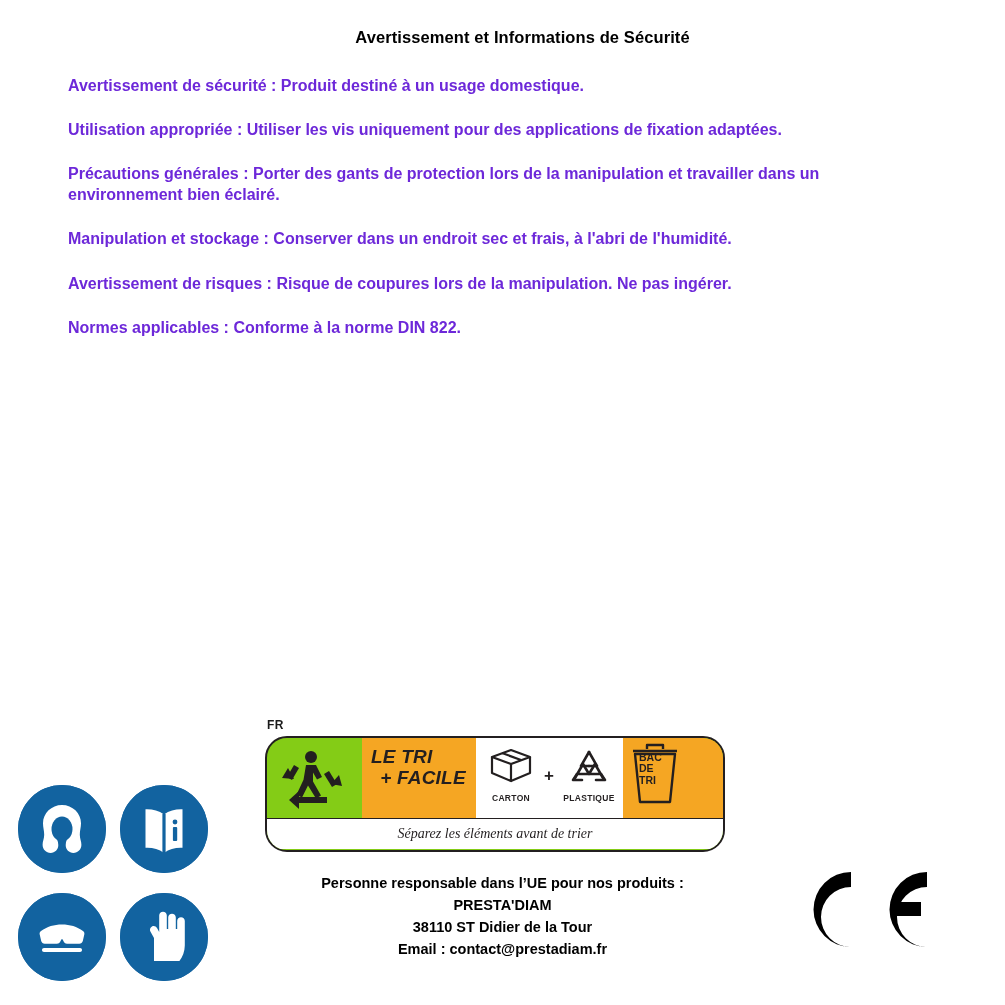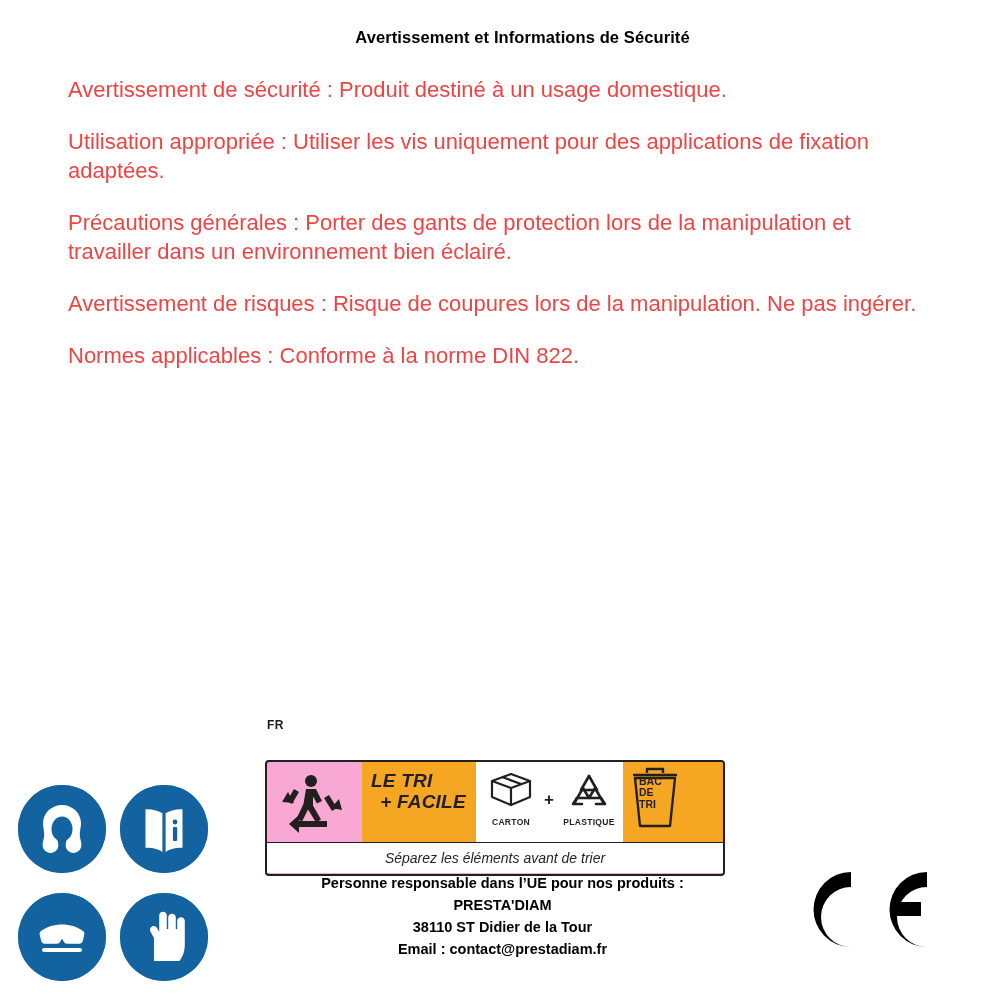--- a/index.html
+++ b/index.html
@@ -35,24 +35,25 @@
   }
 
   .body-block {
     position: absolute;
     top: 75px;
     left: 68px;
     width: 862px;
   }
 
   .para {
-    font-size: 22px;
+    font-size: 16px;
     line-height: 1.32;
     margin: 0 0 23px 0;
-    color: #ef4444;
+    color: #6d28d9;
+    font-weight: bold;
   }
 
   
   .picto-grid {
     position: absolute;
     left: 18px;
     top: 785px;
     width: 200px;
     height: 196px;
   }
@@ -87,24 +88,23 @@
     color: #1a1a1a;
     letter-spacing: 0.5px;
   }
   .tri-box {
     position: absolute;
     left: 0;
     top: 18px;
     width: 456px;
     height: 112px;
     border: 2px solid #231f20;
-    border-radius: 4px;
-    background: #f9a8d4;
+    border-radius: 22px;
+    background: #84cc16;
     overflow: hidden;
-    margin-top: 24px;
   }
   .tri-inner {
     position: absolute;
     inset: 0;
   }
   .tri-yellow {
     position: absolute;
     left: 95px;
     top: 0px;
     width: 361px;
@@ -192,20 +192,21 @@
     top: 80px;
     width: 456px;
     height: 30px;
     background: #ffffff;
     border-top: 1px solid #231f20;
     text-align: center;
     font-size: 14px;
     font-style: italic;
     color: #231f20;
     line-height: 30px;
+    font-family: Liberation Serif, serif;
   }
 
   
   .address {
     position: absolute;
     left: 0;
     top: 872px;
     width: 1005px;
     text-align: center;
     font-size: 14.5px;
@@ -230,20 +231,21 @@
 <body>
 
 <div class="page">
 
   <div class="doc-title">Avertissement et Informations de Sécurité</div>
 
   <div class="body-block">
     <p class="para">Avertissement de sécurité : Produit destiné à un usage domestique.</p>
     <p class="para">Utilisation appropriée : Utiliser les vis uniquement pour des applications de fixation adaptées.</p>
     <p class="para">Précautions générales : Porter des gants de protection lors de la manipulation et travailler dans un environnement bien éclairé.</p>
+    <p class="para">Manipulation et stockage : Conserver dans un endroit sec et frais, à l'abri de l'humidité.</p>
     <p class="para">Avertissement de risques : Risque de coupures lors de la manipulation. Ne pas ingérer.</p>
     <p class="para">Normes applicables : Conforme à la norme DIN 822.</p>
   </div>
 
   <div class="picto-grid">
 
     <div class="picto p1">
       <svg viewBox="0 0 88 88" xmlns="http://www.w3.org/2000/svg">
         <circle cx="44" cy="44" r="44" fill="#1263a0"></circle>
         <path d="M44 20c-10.5 0-19 8.2-19 18.3 0 4.2 1.2 7.3 1.2 11.4 0 4-1.6 6.4-1.6 10.1 0 4.7 3.6 8.2 8 8.2 4.3 0 7.7-3.4 7.7-7.9 0-4.2-1.9-6.3-1.9-9.6 0-3 2.2-5.2 5.6-5.2s5.6 2.2 5.6 5.2c0 3.3-1.9 5.4-1.9 9.6 0 4.5 3.4 7.9 7.7 7.9 4.4 0 8-3.5 8-8.2 0-3.7-1.6-6.1-1.6-10.1 0-4.1 1.2-7.2 1.2-11.4C63 28.2 54.5 20 44 20z" fill="#ffffff"></path>

